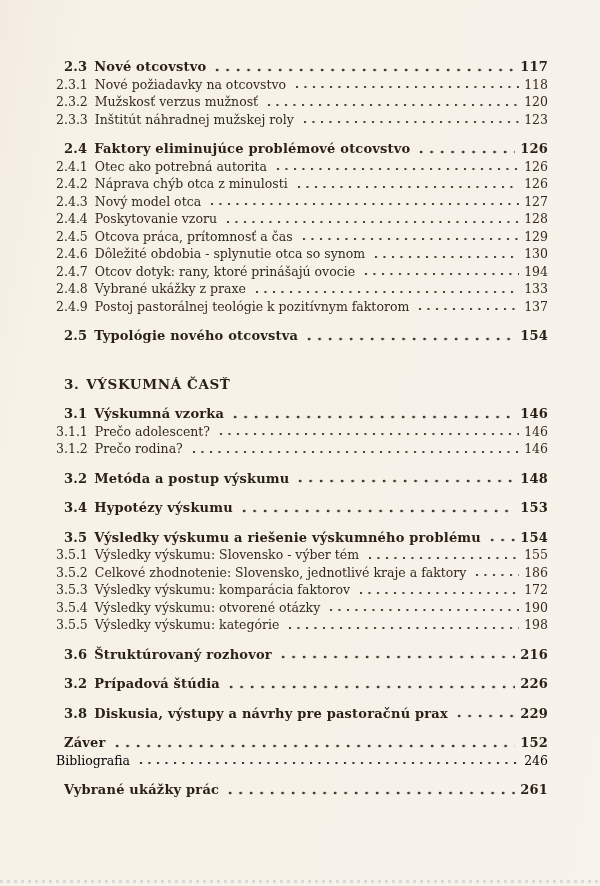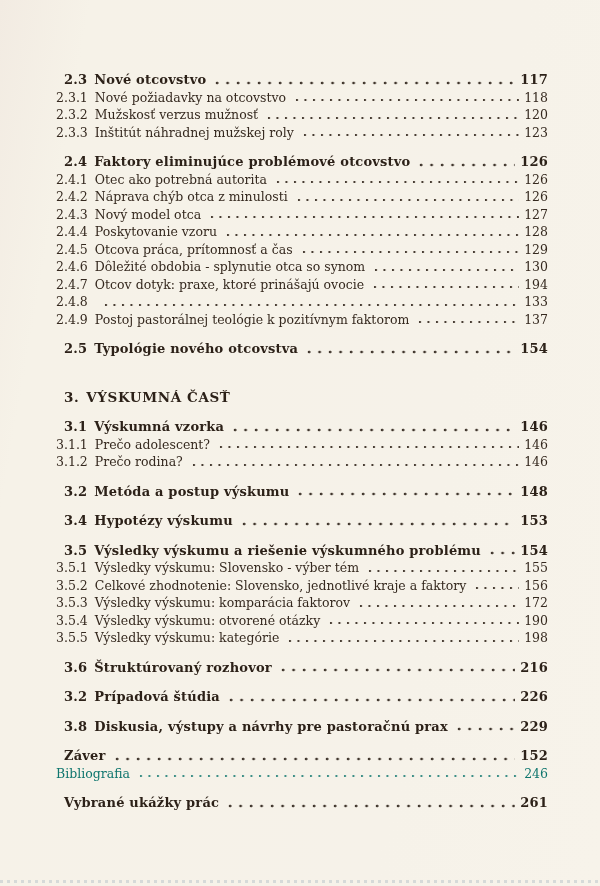--- a/index.html
+++ b/index.html
@@ -33,36 +33,36 @@
 
   
   .row.section, .row.back {
     font-weight: bold;
     font-size: 13px;
     letter-spacing: 0.2px;
     color: #2c2118;
     padding-left: 8px;
     margin-top: 12px;
   }
-  .row.section:first-child { margin-top: 13px; }
+  .row.section:first-child { margin-top: 0; }
 
   
   .row.heading {
     font-weight: bold;
     font-size: 13.5px;
     letter-spacing: 0.6px;
     color: #2c2118;
     padding-left: 8px;
     margin-top: 31px;
     margin-bottom: 2px;
   }
 
   
   .row.back-muted {
-    color: #0f766e;
+    color: #000000;
     padding-left: 0;
   }
 
   
   .leader {
     flex: 1 1 20px;
     height: 4px;
     align-self: flex-end;
     margin: 0 5px 4px 9px;
     background-image: radial-gradient(circle at 2px 2px, currentColor 1.05px, transparent 1.45px);
@@ -156,26 +156,27 @@
     <span class="page-num">129</span>
   </div>
       <div class="row sub">
     <span class="num">2.4.6</span>
     <span class="title">Dôležité obdobia - splynutie otca so synom</span>
     <span class="leader"></span>
     <span class="page-num">130</span>
   </div>
       <div class="row sub">
     <span class="num">2.4.7</span>
-    <span class="title">Otcov dotyk: praxe, ktoré prinášajú ovocie</span>
+    <span class="title">Otcov dotyk: rany, ktoré prinášajú ovocie</span>
     <span class="leader"></span>
     <span class="page-num">194</span>
   </div>
       <div class="row sub">
     <span class="num">2.4.8</span>
+    <span class="title">Vybrané ukážky z praxe</span>
     <span class="leader"></span>
     <span class="page-num">133</span>
   </div>
       <div class="row sub">
     <span class="num">2.4.9</span>
     <span class="title">Postoj pastorálnej teológie k pozitívnym faktorom</span>
     <span class="leader"></span>
     <span class="page-num">137</span>
   </div>
       <div class="row section">
@@ -228,21 +229,21 @@
       <div class="row sub">
     <span class="num">3.5.1</span>
     <span class="title">Výsledky výskumu: Slovensko - výber tém</span>
     <span class="leader"></span>
     <span class="page-num">155</span>
   </div>
       <div class="row sub">
     <span class="num">3.5.2</span>
     <span class="title">Celkové zhodnotenie: Slovensko, jednotlivé kraje a faktory</span>
     <span class="leader"></span>
-    <span class="page-num">156</span>
+    <span class="page-num">186</span>
   </div>
       <div class="row sub">
     <span class="num">3.5.3</span>
     <span class="title">Výsledky výskumu: komparácia faktorov</span>
     <span class="leader"></span>
     <span class="page-num">172</span>
   </div>
       <div class="row sub">
     <span class="num">3.5.4</span>
     <span class="title">Výsledky výskumu: otvorené otázky</span>

